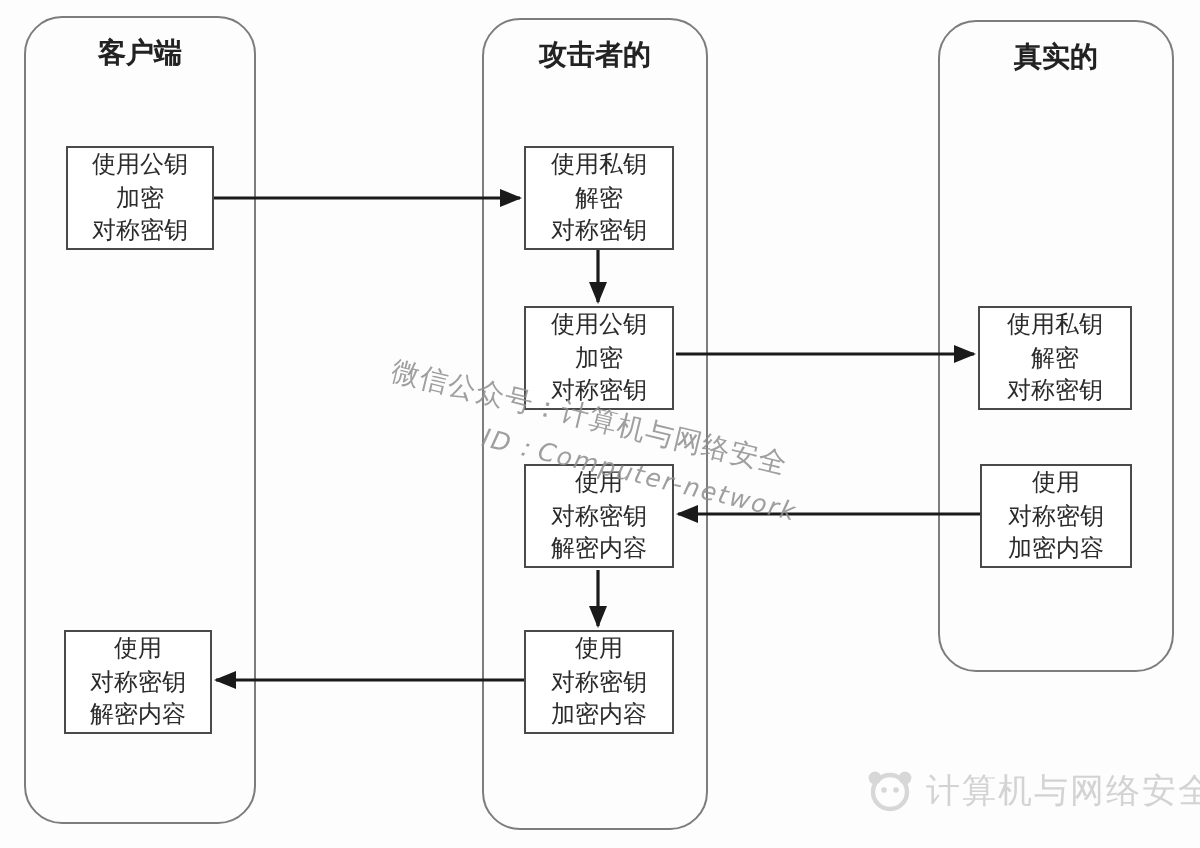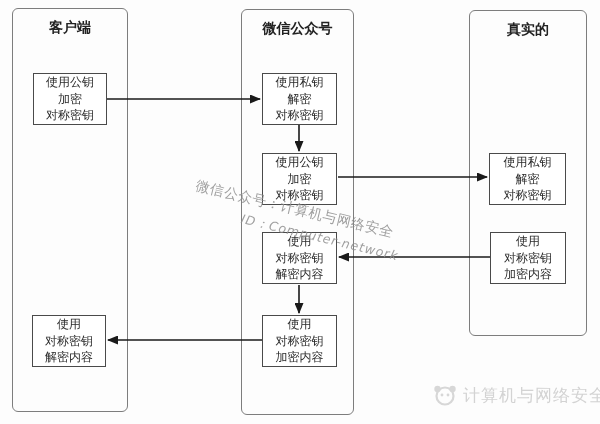--- a/index.html
+++ b/index.html
@@ -5,21 +5,21 @@
   html,body{margin:0;padding:0;background:#ffffff;}
   .canvas{
     position:relative;width:600px;height:424px;overflow:hidden;
     background:#fdfdfd;
     font-family:"DejaVu Sans","Liberation Sans",sans-serif;
     color:#2b2b2b;
   }
   
   .col{
     position:absolute;box-sizing:border-box;
-    border:1.4px solid #7d7d7d;border-radius:6px;background:transparent;
+    border:1.4px solid #7d7d7d;border-radius:19px;background:transparent;
   }
   .col-title{
     position:absolute;left:0;right:0;top:8px;text-align:center;
     font-size:14px;font-weight:600;line-height:20px;color:#222;
   }
   .col-title span{display:block;}
   
   .node{
     position:absolute;box-sizing:border-box;background:#fff;
     border:1.3px solid #4a4a4a;
@@ -48,21 +48,21 @@
 <div class="canvas">
 
   <div class="col" style="left:12px;top:8px;width:116px;height:404px">
     <div class="col-title">
       <span>客户端</span>
     </div>
   </div>
 
   <div class="col" style="left:241px;top:9px;width:113px;height:406px">
     <div class="col-title">
-      <span>微信公众号</span>
+      <span>攻击者的</span>
     </div>
   </div>
 
   <div class="col" style="left:469px;top:10px;width:118px;height:326px">
     <div class="col-title">
       <span>真实的</span>
     </div>
   </div>
 
   <div class="node" style="left:33px;top:73px;width:74px;height:52px">

